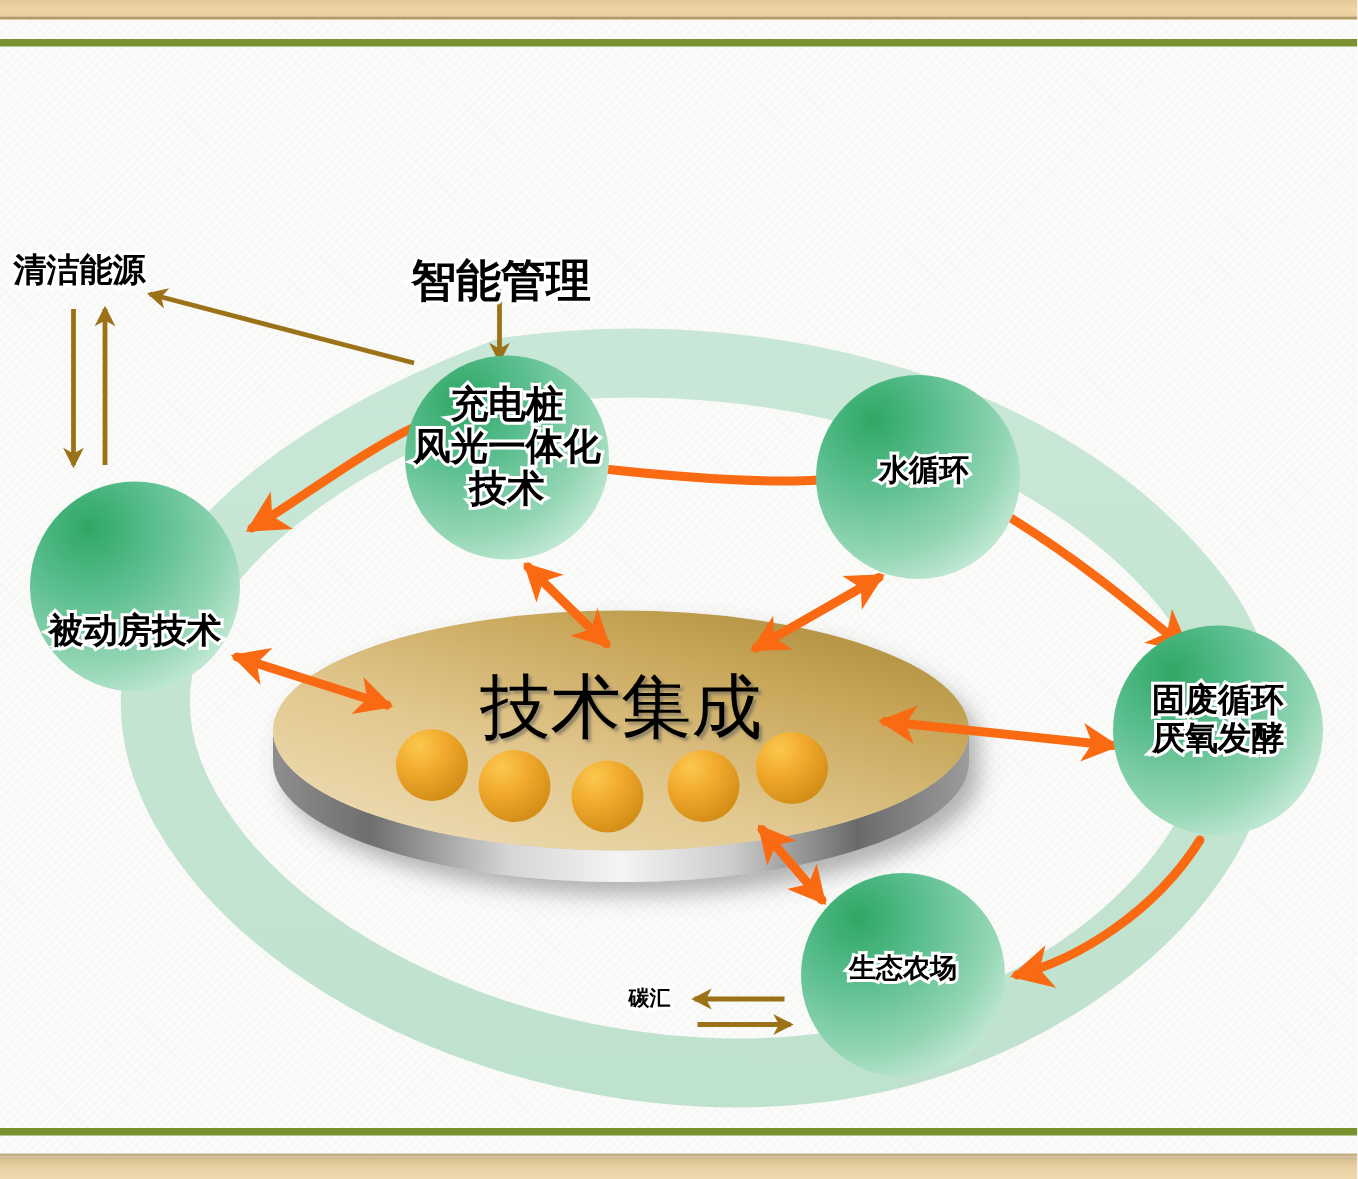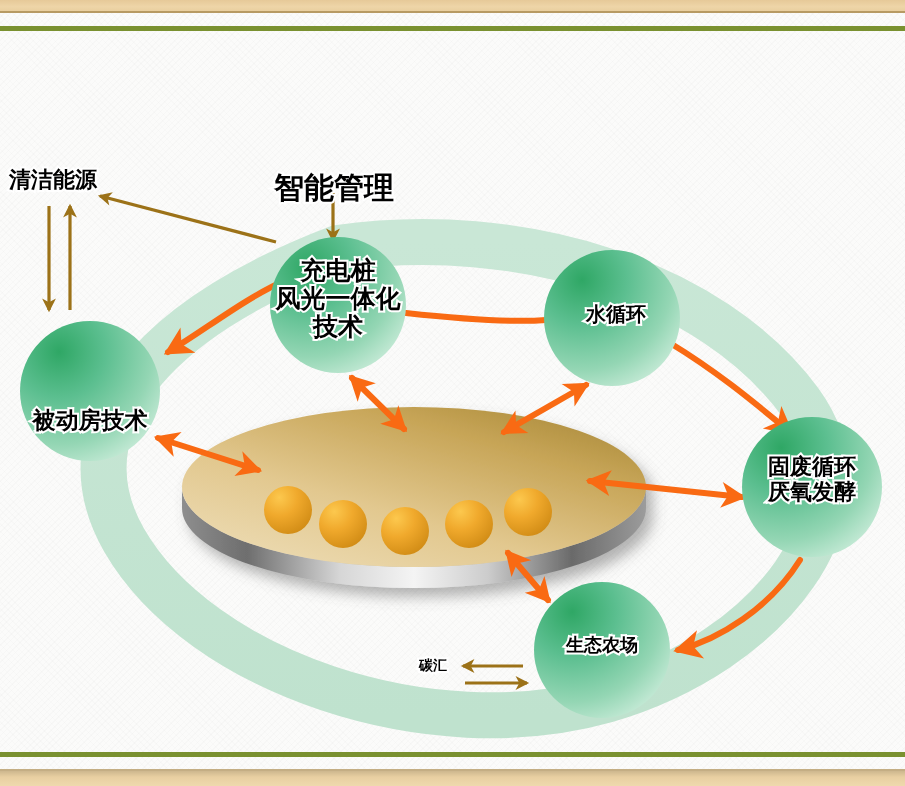--- a/index.html
+++ b/index.html
@@ -234,20 +234,21 @@
   <div class="lbl-wrap" style="left:512px;top:635px;width:180px;height:40px;font-size:18px;">
     <div class="under">生态农场</div>
     <div class="over">生态农场</div>
   </div>
 
   <div class="lbl-wrap" style="left:0px;top:376px;width:180px;height:40px;font-size:23px;margin-top:32px;">
     <div class="under">被动房技术</div>
     <div class="over">被动房技术</div>
   </div>
 
+  <div class="center-title" style="left:264px;top:440px;width:300px;font-size:47px;">技术集成</div>
 
   <div class="lbl-wrap" style="left:-12px;top:168px;width:130px;height:34px;font-size:22px;">
     <div class="under">清洁能源</div>
     <div class="over">清洁能源</div>
   </div>
 
   <div class="lbl-wrap" style="left:271px;top:171px;width:126px;height:34px;font-size:30px;">
     <div class="under">智能管理</div>
     <div class="over">智能管理</div>
   </div>

